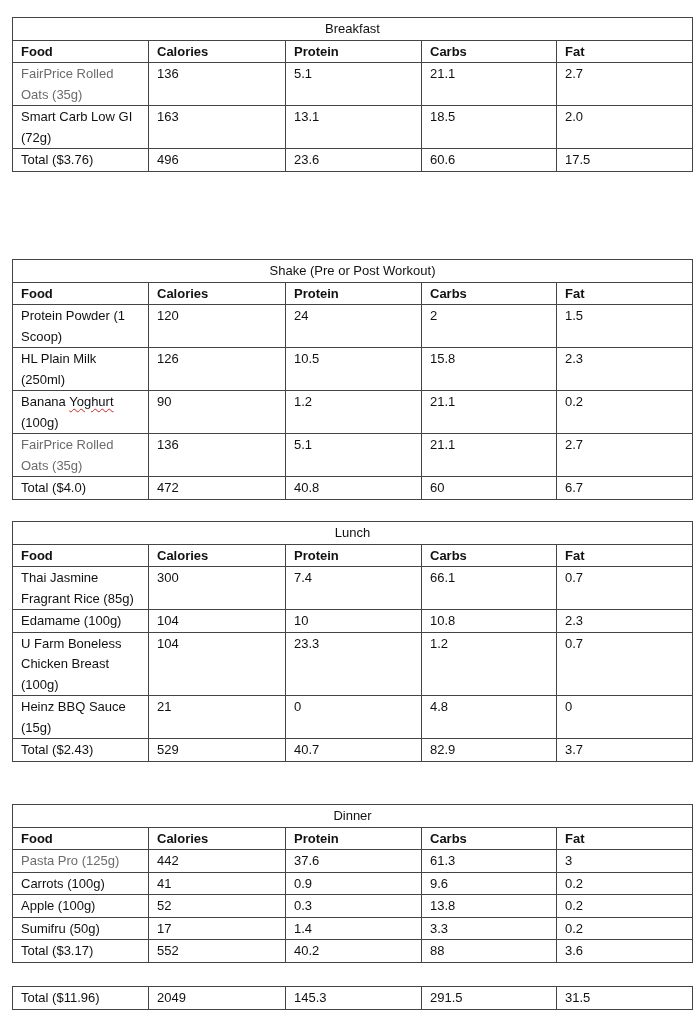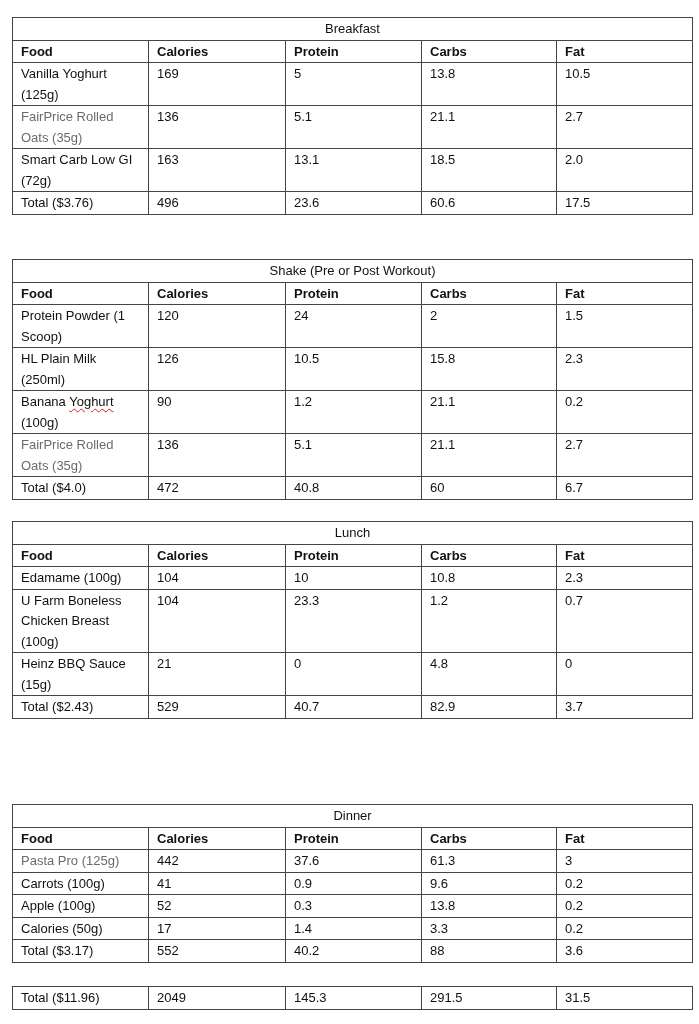--- a/index.html
+++ b/index.html
@@ -53,27 +53,20 @@
         <td colspan="5" class="title-cell">Breakfast</td>
       </tr>
   <tr class="hdr">
     <td>Food</td>
     <td>Calories</td>
     <td>Protein</td>
     <td>Carbs</td>
     <td>Fat</td>
   </tr>
   <tr>
-    <td>Vanilla Yoghurt (125g)</td>
-    <td>169</td>
-    <td>5</td>
-    <td>13.8</td>
-    <td>10.5</td>
-  </tr>
-  <tr>
     <td class="gray">FairPrice Rolled Oats (35g)</td>
     <td>136</td>
     <td>5.1</td>
     <td>21.1</td>
     <td>2.7</td>
   </tr>
   <tr>
     <td>Smart Carb Low GI (72g)</td>
     <td>163</td>
     <td>13.1</td>
@@ -160,20 +153,27 @@
         <td colspan="5" class="title-cell">Lunch</td>
       </tr>
   <tr class="hdr">
     <td>Food</td>
     <td>Calories</td>
     <td>Protein</td>
     <td>Carbs</td>
     <td>Fat</td>
   </tr>
   <tr>
+    <td>Thai Jasmine Fragrant Rice (85g)</td>
+    <td>300</td>
+    <td>7.4</td>
+    <td>66.1</td>
+    <td>0.7</td>
+  </tr>
+  <tr>
     <td>Edamame (100g)</td>
     <td>104</td>
     <td>10</td>
     <td>10.8</td>
     <td>2.3</td>
   </tr>
   <tr>
     <td>U Farm Boneless Chicken Breast (100g)</td>
     <td>104</td>
     <td>23.3</td>
@@ -231,21 +231,21 @@
     <td>0.2</td>
   </tr>
   <tr>
     <td>Apple (100g)</td>
     <td>52</td>
     <td>0.3</td>
     <td>13.8</td>
     <td>0.2</td>
   </tr>
   <tr>
-    <td>Calories (50g)</td>
+    <td>Sumifru (50g)</td>
     <td>17</td>
     <td>1.4</td>
     <td>3.3</td>
     <td>0.2</td>
   </tr>
   <tr class="total">
     <td class="bold">Total ($3.17)</td>
     <td>552</td>
     <td>40.2</td>
     <td>88</td>

